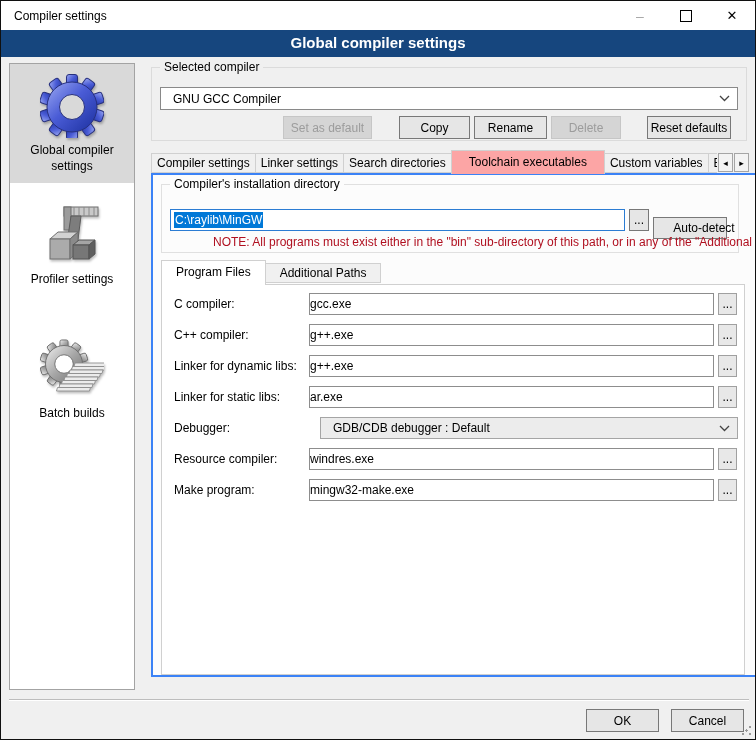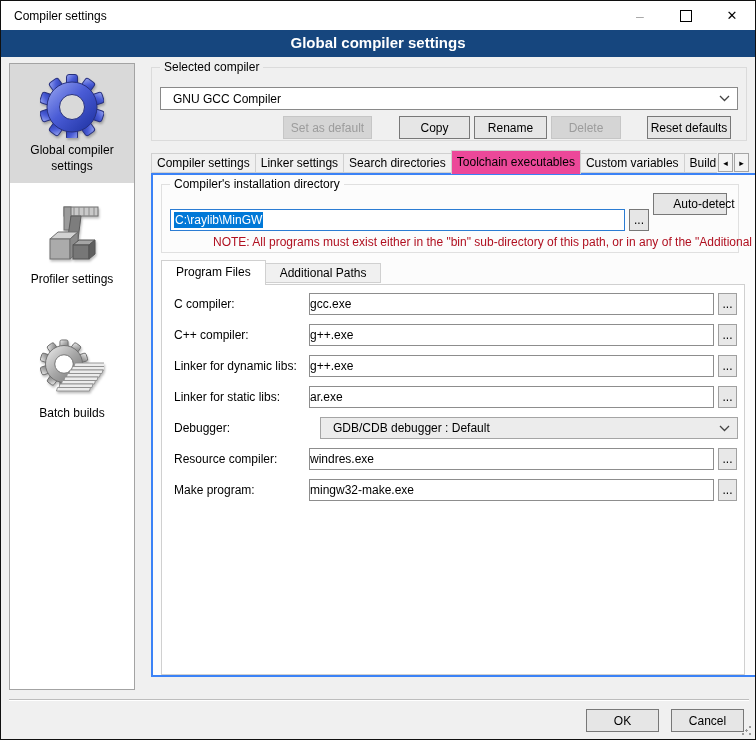--- a/index.html
+++ b/index.html
@@ -38,34 +38,34 @@
   .combo.gray{background:#ECECEC;border-color:#A5A5A5;}
   .btn{background:#E6E6E6;border:1px solid #787878;box-sizing:border-box;height:23px;
        display:flex;align-items:center;justify-content:center;font-size:12px;white-space:nowrap;}
   .btn.disabled{background:#D5D5D5;border-color:#C6C6C6;color:#9C9C9C;}
   .btnrow{position:absolute;left:8px;right:8px;top:48px;display:flex;align-items:center;}
   
   .tabstrip{position:absolute;left:150px;top:149px;width:598px;height:24px;z-index:3;}
   .tabs-scroll{position:absolute;left:0;right:32px;top:0;bottom:0;display:flex;overflow:hidden;}
   .tab{margin-top:3px;height:20px;line-height:19px;padding:0 5px;background:#F0F0F0;
        border:1px solid #D0D0D0;box-sizing:border-box;white-space:nowrap;margin-right:-1px;}
-  .tab.active{margin-top:0;height:25px;line-height:23px;background:#ec4899;border-bottom:none;z-index:4;position:relative;padding:0 5px;}
+  .tab.active{margin-top:0;height:25px;line-height:23px;background:#fca5a5;border-bottom:none;z-index:4;position:relative;padding:0 17px;}
   .tab-arrows{position:absolute;right:0;top:3px;display:flex;}
   .arrow-btn{width:15px;height:19px;border:1px solid #A5A5A5;background:#F3F3F3;box-sizing:border-box;
              display:flex;align-items:center;justify-content:center;font-size:9px;margin-left:1px;}
   
   .tabpage{position:absolute;left:150px;top:172px;width:650px;height:504px;background:#FCFCFC;
            border:2px solid #3b82f6;box-sizing:border-box;z-index:2;}
   
   .g2{left:8px;top:9px;width:578px;height:69px;border-color:#E0E0E0;}
   .pathfield{position:absolute;left:8px;top:24px;width:455px;height:22px;background:#fff;
              border:1px solid #2B7CD3;box-sizing:border-box;display:flex;align-items:center;padding-left:3px;}
   .pathfield .sel{background:#0078D7;color:#fff;padding:1px 1px;}
   .browse-sm{position:absolute;left:467px;top:24px;width:20px;height:22px;}
-  .autodetect{position:absolute;left:491px;top:8px;width:74px;height:22px;padding-left:28px;}
+  .autodetect{position:absolute;left:491px;top:32px;width:74px;height:22px;padding-left:28px;}
   .note{position:absolute;left:8px;top:50px;font-size:12px;white-space:nowrap;}
   
   .subtabstrip{position:absolute;left:8px;top:84px;height:26px;display:flex;z-index:3;}
   .subtab{margin-top:4px;height:20px;line-height:19px;padding:0 14px;background:#F0F0F0;
           border:1px solid #D0D0D0;box-sizing:border-box;white-space:nowrap;margin-right:-1px;}
   .subtab.active{margin-top:1px;height:25px;line-height:22px;background:#FFF;border-bottom:none;position:relative;}
   .subpage{position:absolute;left:8px;top:109px;width:584px;height:391px;background:#FFF;
            border:1px solid #D0D0D0;box-sizing:border-box;z-index:2;padding-top:8px;}
   .prow{position:relative;height:22px;margin-bottom:9px;}
   .plabel{position:absolute;left:12px;top:4px;font-size:12px;white-space:nowrap;}

